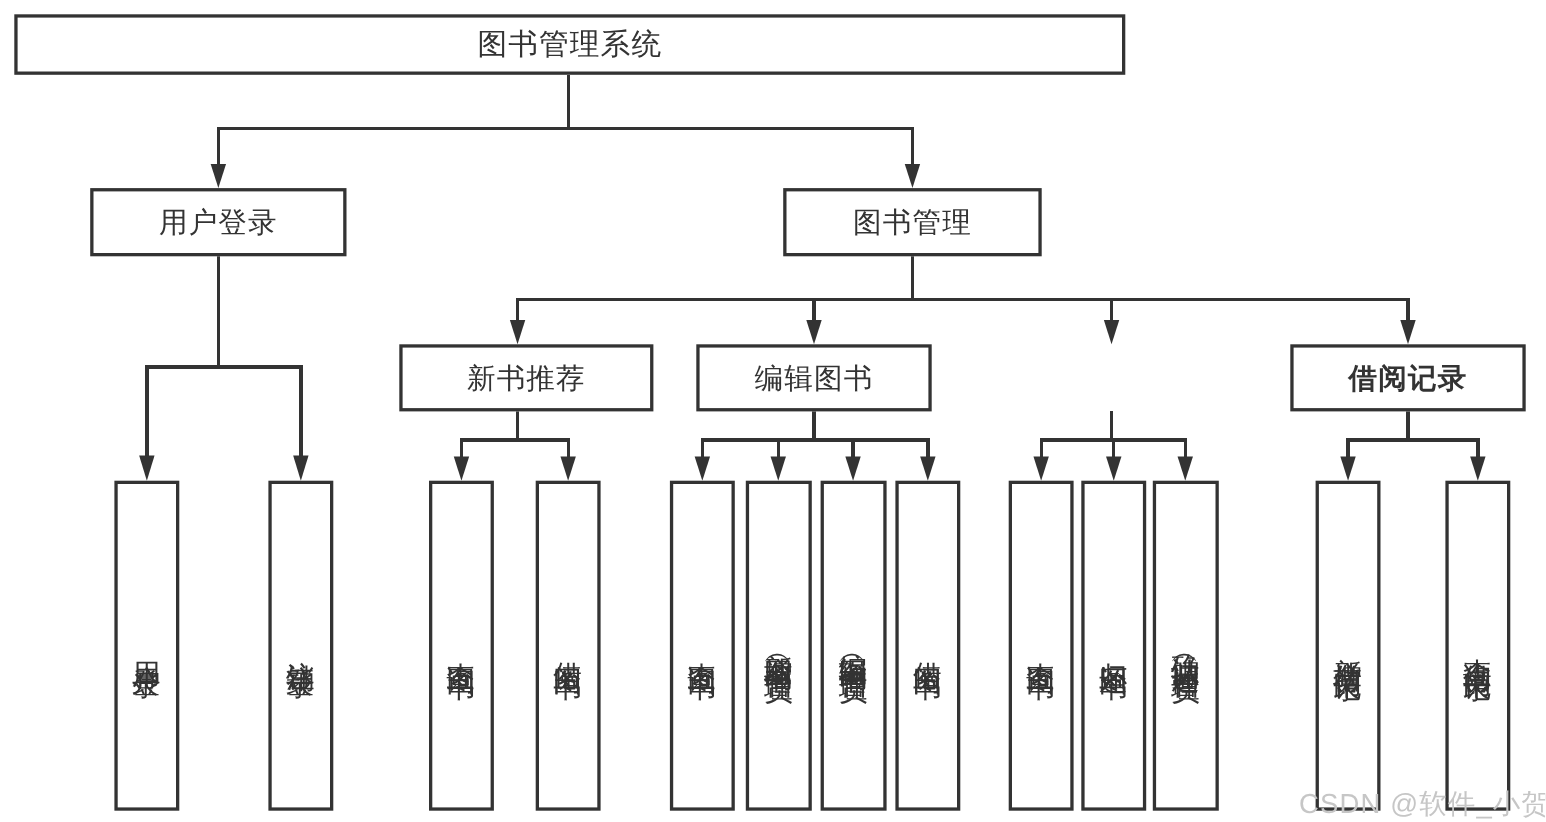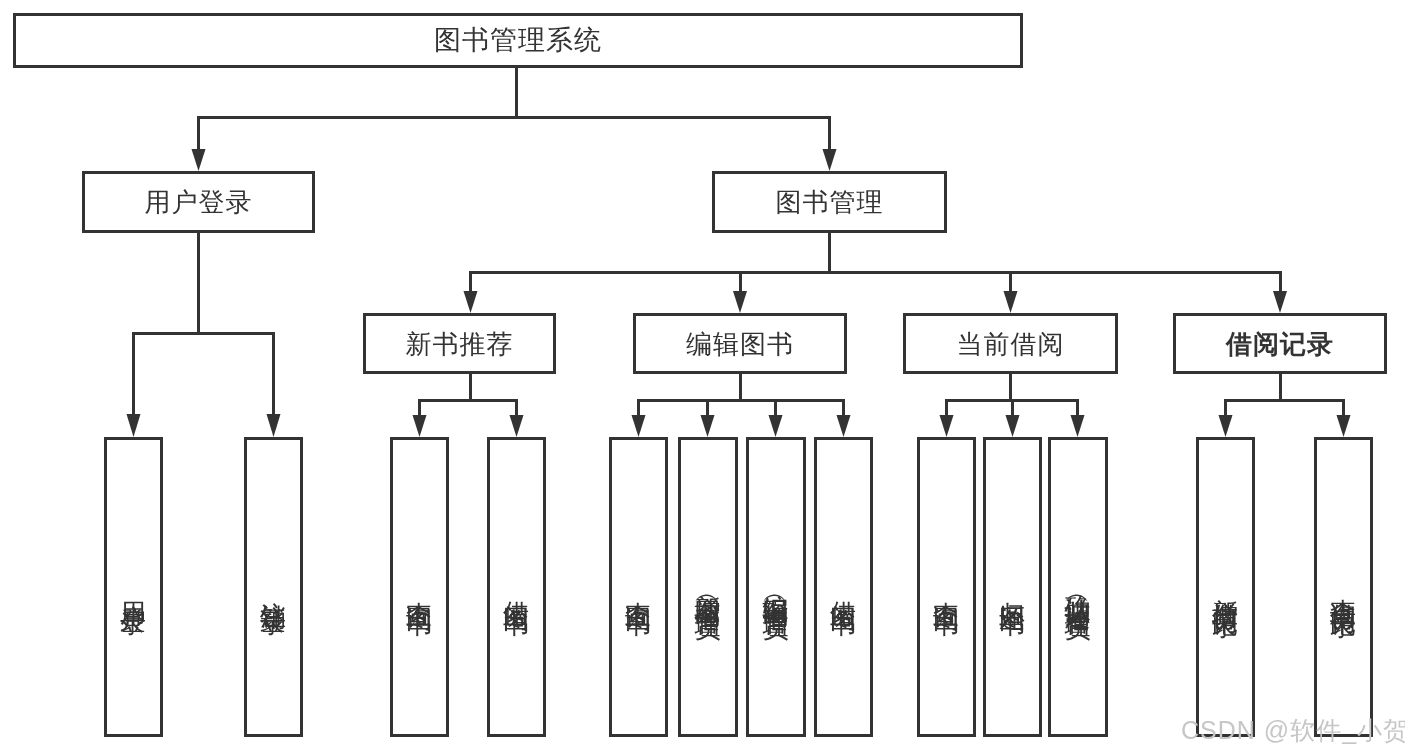--- a/index.html
+++ b/index.html
@@ -149,29 +149,26 @@
     <span>图书管理系统</span>
   </div>
 
   <div class="node" style="left:82px; top:171px; width:233px; height:62px;">
     <span>用户登录</span>
   </div>
   <div class="node" style="left:712px; top:171px; width:235px; height:62px;">
     <span>图书管理</span>
   </div>
 
-  <div class="node" style="left:363px; top:313px; width:193px; height:61px;">
+  <div class="node" style="left:363px; top:313px; width:231px; height:61px;">
     <span>新书推荐</span>
   </div>
   <div class="node" style="left:633px; top:313px; width:214px; height:61px;">
     <span>编辑图书</span>
   </div>
-  <div class="node" style="left:903px; top:313px; width:215px; height:61px;">
-    <span>当前借阅</span>
-  </div>
   <div class="node" style="left:1173px; top:313px; width:214px; height:61px;font-weight:bold;">
     <span>借阅记录</span>
   </div>
 
   <div class="node leaf" style="left:104px; top:437px; width:59px; height:300px;">
     <span>用户登录</span>
   </div>
   <div class="node leaf" style="left:244px; top:437px; width:59px; height:300px;">
     <span>注销登录</span>
   </div>

